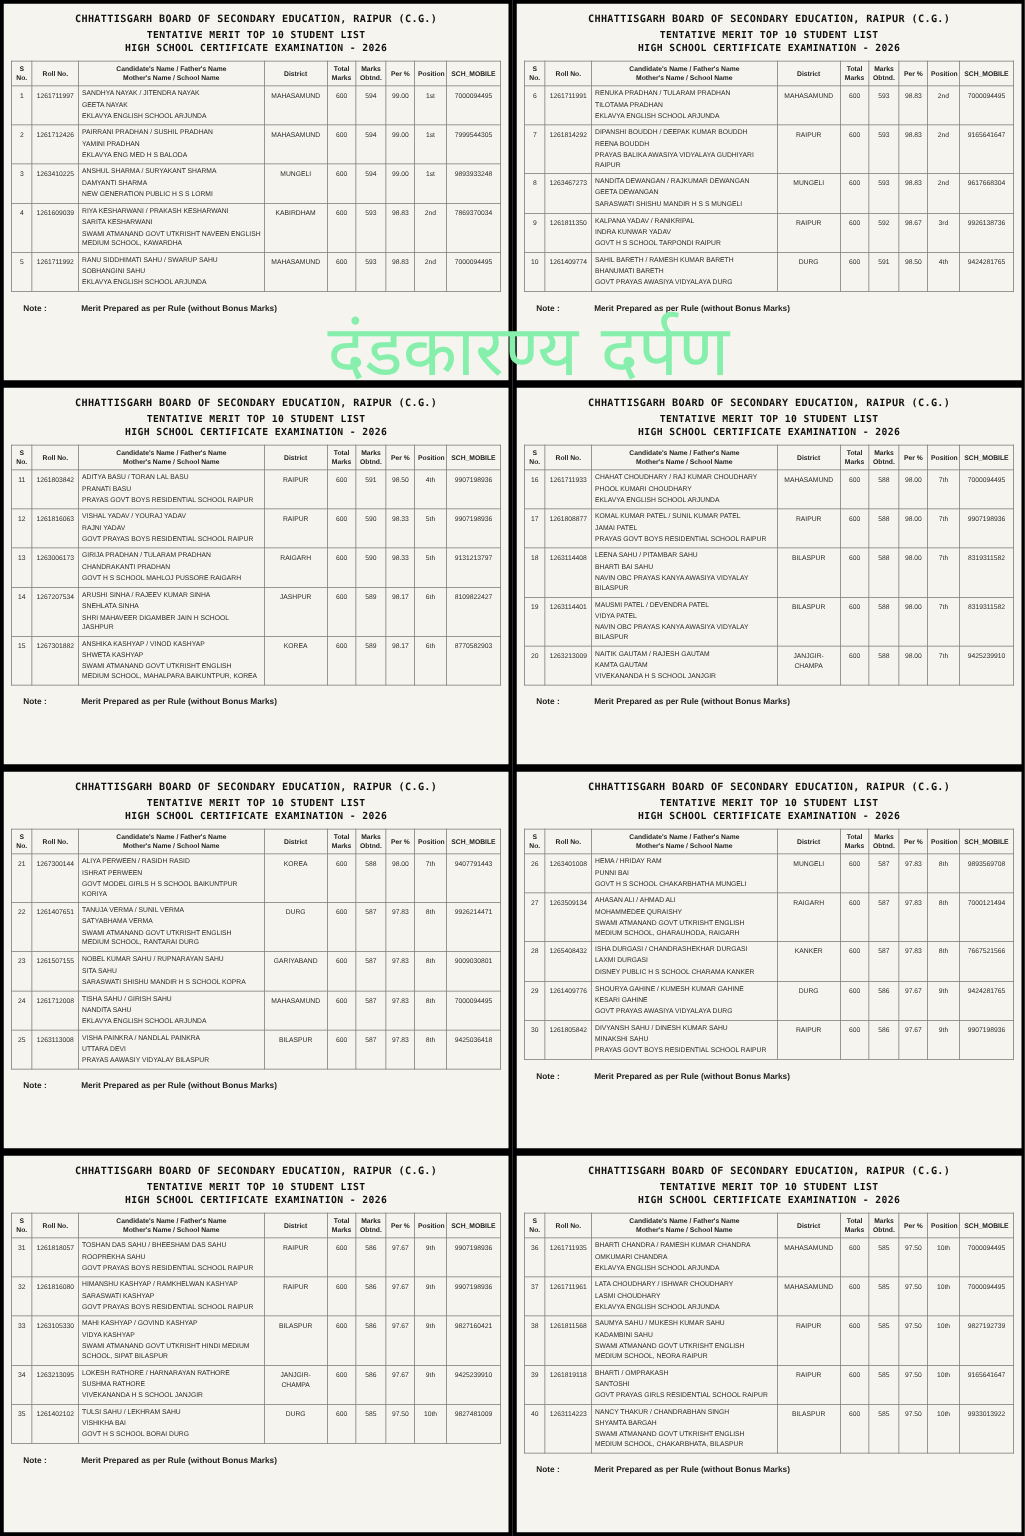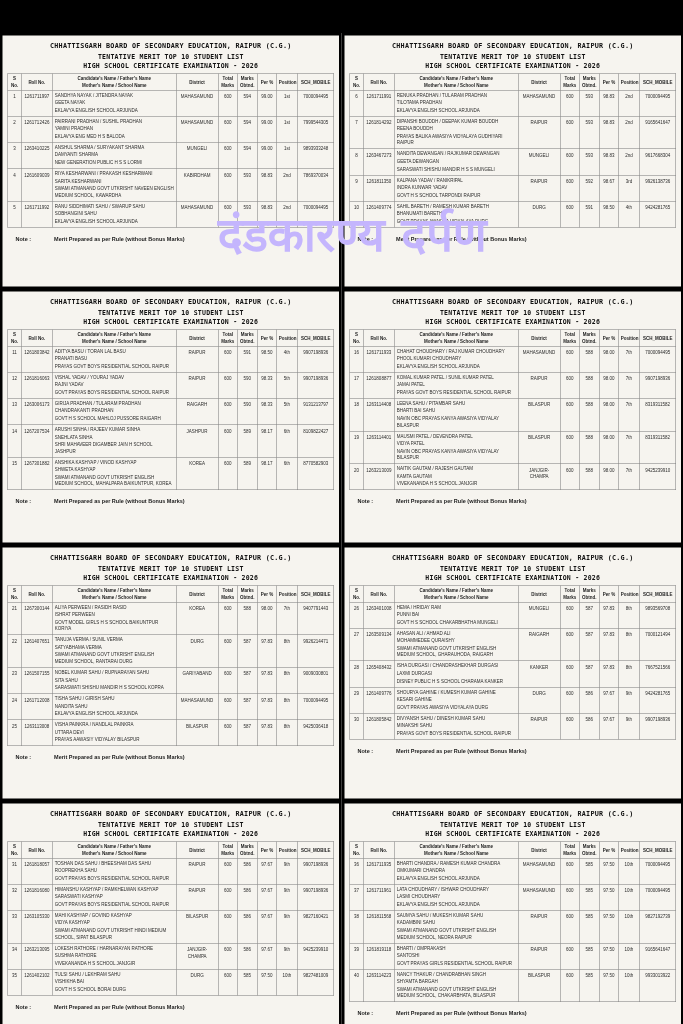--- a/index.html
+++ b/index.html
@@ -1,21 +1,21 @@
 <!DOCTYPE html>
 <html><head>
 <meta charset="utf-8">
 <style>
   html,body{margin:0;padding:0;background:#2a2a2a;}
   .sheet{
     position:relative;width:683px;height:1024px;background:#000;
     display:grid;grid-template-columns:341.5px 341.5px;grid-auto-rows:256px;
     font-family:"Liberation Sans",sans-serif;overflow:hidden;
   }
-  .panel{width:341.5px;height:256px;overflow:hidden;background:#000;margin-top:33px;}
+  .panel{width:341.5px;height:256px;overflow:hidden;background:#000;}
   .panel-inner{
     width:683px;height:512px;transform:scale(0.5);transform-origin:0 0;
     background:#f6f4ef;border:5px solid #000;box-sizing:border-box;
     padding:8px 10px 0 10px;color:#1f1f1f;
   }
   .board-title{
     font-family:"DejaVu Sans Mono",monospace;font-weight:bold;text-align:center;
     font-size:13.5px;letter-spacing:.5px;margin-top:4px;color:#111;
   }
   .sub-title{
@@ -37,22 +37,22 @@
   .name div{margin-bottom:2px;}
   col.w-sno{width:27px;}col.w-roll{width:62px;}col.w-name{width:246px;}
   col.w-dist{width:84px;}col.w-total{width:38px;}col.w-obt{width:40px;}
   col.w-per{width:38px;}col.w-pos{width:42px;}col.w-mob{width:72px;}
   .note-row{
     margin-top:16px;padding-left:16px;font-size:11px;font-weight:bold;color:#222;
     display:flex;gap:46px;
   }
   .watermark{
     position:absolute;left:50%;top:211px;transform:translateX(-46%);
-    font-family:"DejaVu Sans",sans-serif;font-weight:bold;font-size:47px;
-    line-height:1;color:#c4b5fd;white-space:nowrap;z-index:10;pointer-events:none;
+    font-family:"DejaVu Sans",sans-serif;font-weight:normal;font-size:47px;
+    line-height:1;color:#86efac;white-space:nowrap;z-index:10;pointer-events:none;
   }
 </style>
 </head>
 <body>
 
 <div class="sheet" id="sheet">
   <div class="watermark">दंडकारण्य दर्पण</div>
 
   <div class="panel">
     <div class="panel-inner">

